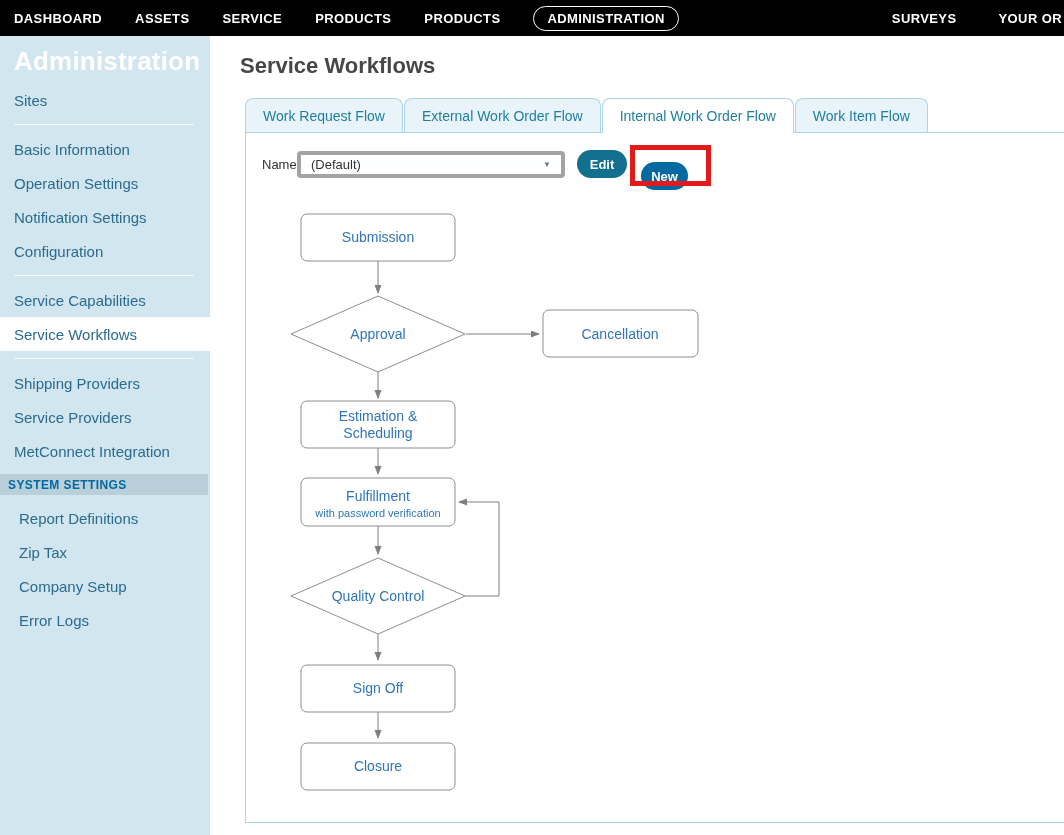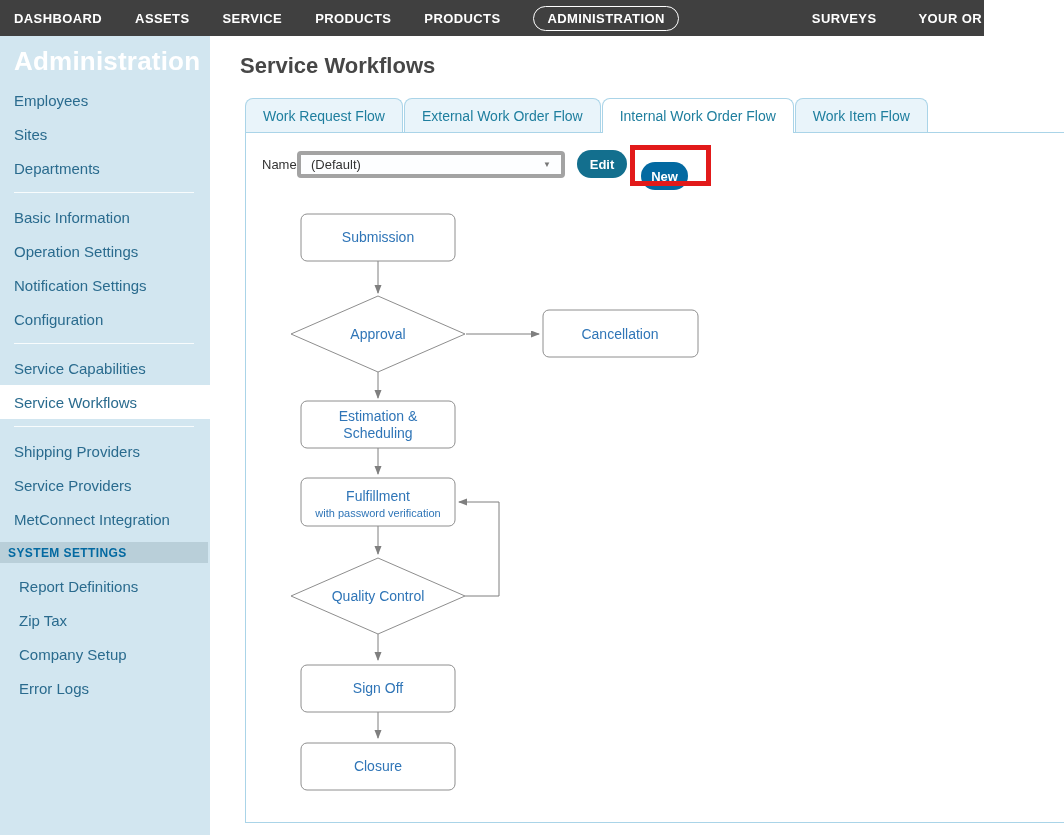--- a/index.html
+++ b/index.html
@@ -4,22 +4,22 @@
 <style>
   * { margin:0; padding:0; box-sizing:border-box; }
   html,body { background:#fff; }
   .page {
     position:relative; width:1064px; height:835px; overflow:hidden;
     background:#fff; font-family:"Liberation Sans", sans-serif;
   }
 
   
   .nav {
-    position:absolute; left:0; top:0; width:984px; height:36px;
-    background:#404040; display:flex; align-items:center; justify-content:space-between;
+    position:absolute; left:0; top:0; width:1064px; height:36px;
+    background:#000000; display:flex; align-items:center; justify-content:space-between;
     color:#fff;
   }
   .nav-group { display:flex; align-items:center; }
   .nav-group.left { padding-left:14px; }
   .nav-group.right { padding-right:2px; }
   .nav-item {
     font-size:13px; font-weight:700; letter-spacing:.4px; color:#fff;
     margin-right:33px; white-space:nowrap; cursor:pointer;
   }
   .nav-group.right .nav-item { margin-right:0; margin-left:42px; }
@@ -123,23 +123,21 @@
       <span class="nav-item pill">ADMINISTRATION</span>
     </div>
     <div class="nav-group right">
       <span class="nav-item">SURVEYS</span>
       <span class="nav-item">YOUR OR</span>
     </div>
   </div>
 
   <div class="sidebar">
     <div class="sidebar-title">Administration</div>
-    <div class="side-item">Employees</div>
     <div class="side-item">Sites</div>
-    <div class="side-item">Departments</div>
     <hr class="side-divider">
     <div class="side-item">Basic Information</div>
     <div class="side-item">Operation Settings</div>
     <div class="side-item">Notification Settings</div>
     <div class="side-item">Configuration</div>
     <hr class="side-divider">
     <div class="side-item">Service Capabilities</div>
     <div class="side-item selected">Service Workflows</div>
     <hr class="side-divider">
     <div class="side-item">Shipping Providers</div>

